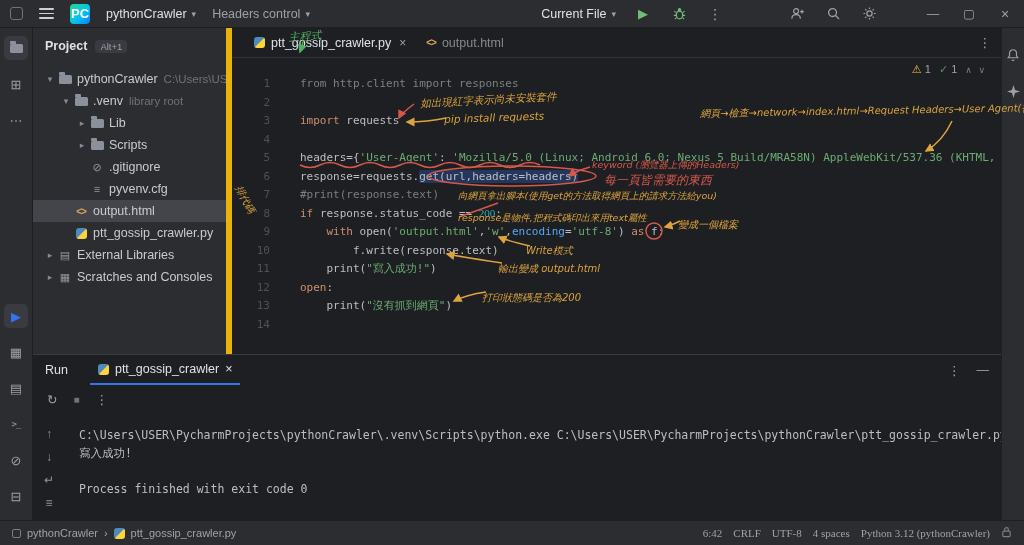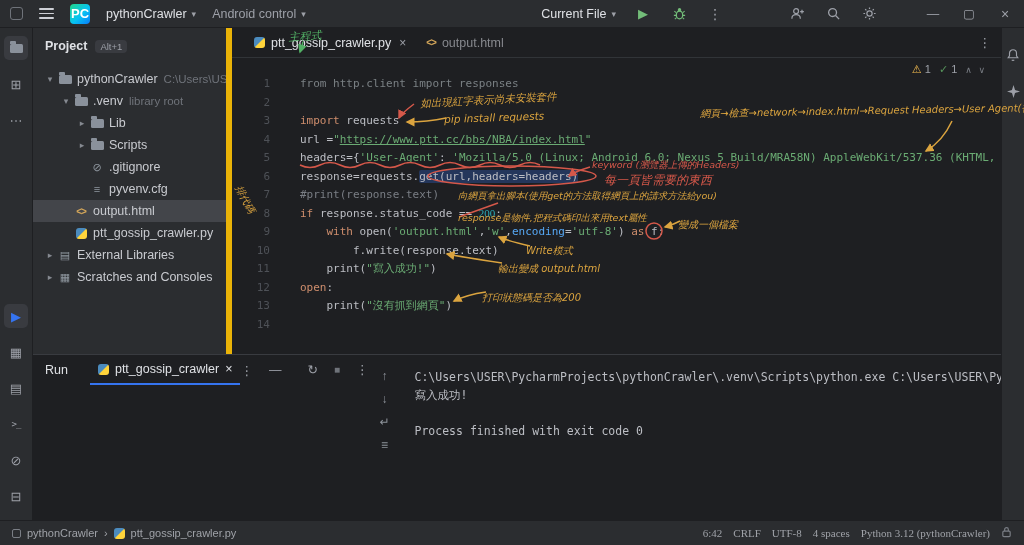--- a/index.html
+++ b/index.html
@@ -65,21 +65,21 @@
   .kw{color:#cf8e6d;} .def{color:#bcbec4;} .str{color:#6aab73;}
   .strU{color:#6aab73;text-decoration:underline;} .num{color:#2aacb8;font-family:Liberation Serif, serif;}
   .com{color:#7a7e85;} .gray{color:#7a8084;}
   .param{color:#56a8f5;}
   .sel{background:rgba(53,116,240,.28);border-radius:2px;}
   .inspection{position:absolute;top:5px;right:14px;display:flex;align-items:center;gap:8px;font-family:"Liberation Sans",sans-serif;font-size:11px;color:#9da0a8;cursor:pointer;}
   .insp-warn{color:#f5bd4f;} .insp-ok{color:#57965c;}
   .insp-nav{font-size:9px;color:#7a7e85;letter-spacing:2px;}
 
   
-  .runpanel{flex:1;border-top:1px solid #393b40;background:#1e1f22;display:flex;flex-direction:row;min-width:0;}
+  .runpanel{flex:1;border-top:1px solid #393b40;background:#1e1f22;display:flex;flex-direction:column;min-width:0;}
   .run-head{height:30px;display:flex;align-items:center;padding:0 12px;flex:none;}
   .run-title{color:#dfe1e5;font-size:12.5px;margin-right:22px;}
   .run-tab{height:100%;display:flex;align-items:center;gap:6px;padding:0 8px;color:#dfe1e5;border-bottom:2px solid #3574f0;cursor:pointer;}
   .run-head-right{margin-left:auto;display:flex;gap:16px;color:#9da0a8;}
   .run-toolbar{height:28px;display:flex;align-items:center;gap:16px;padding-left:14px;color:#9da0a8;flex:none;}
   .rt-stop{color:#6f737a;font-size:10px;}
   .run-body{flex:1;display:flex;min-width:0;}
   .console-gutter{width:32px;display:flex;flex-direction:column;align-items:center;gap:9px;padding-top:14px;color:#8e939b;font-size:12px;flex:none;}
   .console{flex:1;font-family:"DejaVu Sans Mono",monospace;font-size:11.5px;color:#bcbec4;padding:13px 0 0 14px;overflow:hidden;white-space:pre;}
   .cline{height:18px;line-height:18px;}
@@ -111,21 +111,21 @@
         <i></i>
         <i></i>
         <i></i>
       </span>
     <span class="pc-badge">PC</span>
     <span class="tb-item">
       <span>pythonCrawler</span>
       <span class="chev">▾</span>
     </span>
     <span class="tb-item dim">
-      <span>Android control</span>
+      <span>Headers control</span>
       <span class="chev">▾</span>
     </span>
   </div>
   <div class="tb-right">
     <span class="tb-item">
       <span>Current File</span>
       <span class="chev">▾</span>
     </span>
     <span class="glyph-btn play-g">▶</span>
     <span class="glyph-btn">
@@ -309,21 +309,20 @@
               <div class="line" style="top: 34.5px;">
                 <span class="ln">2</span>
                 <span class="ct"></span>
               </div>
               <div class="line" style="top: 53px;">
                 <span class="ln">3</span>
                 <span class="ct"><span class="kw">import </span><span class="def">requests</span></span>
               </div>
               <div class="line" style="top: 71.5px;">
                 <span class="ln">4</span>
-                <span class="ct"><span class="def">url =</span><span class="str">"</span><span class="strU">https://www.ptt.cc/bbs/NBA/index.html</span><span class="str">"</span></span>
               </div>
               <div class="line" style="top: 90px;">
                 <span class="ln">5</span>
                 <span class="ct"><span class="def">headers={</span><span class="str">'User-Agent'</span><span class="def">: </span><span class="str">'Mozilla/5.0 (Linux; Android 6.0; Nexus 5 Build/MRA58N) AppleWebKit/537.36 (KHTML, </span></span>
               </div>
               <div class="line" style="top: 108.5px;">
                 <span class="ln">6</span>
                 <span class="ct"><span class="def">response=requests.</span><span class="def sel">get(url,headers=headers)</span></span>
               </div>
               <div class="line" style="top: 127px;">

